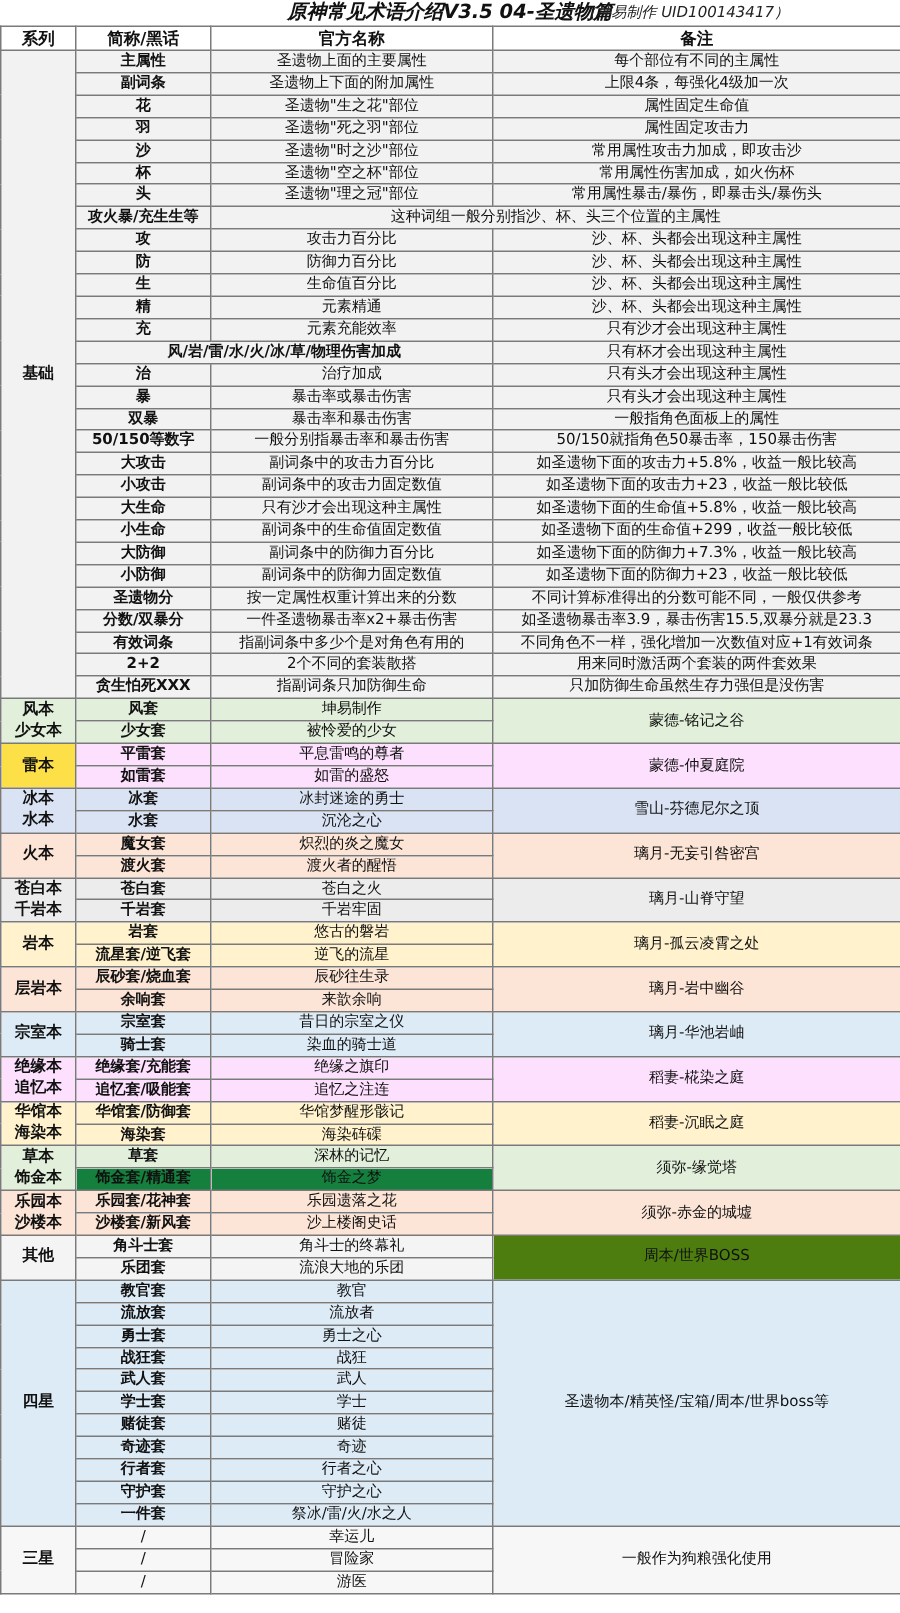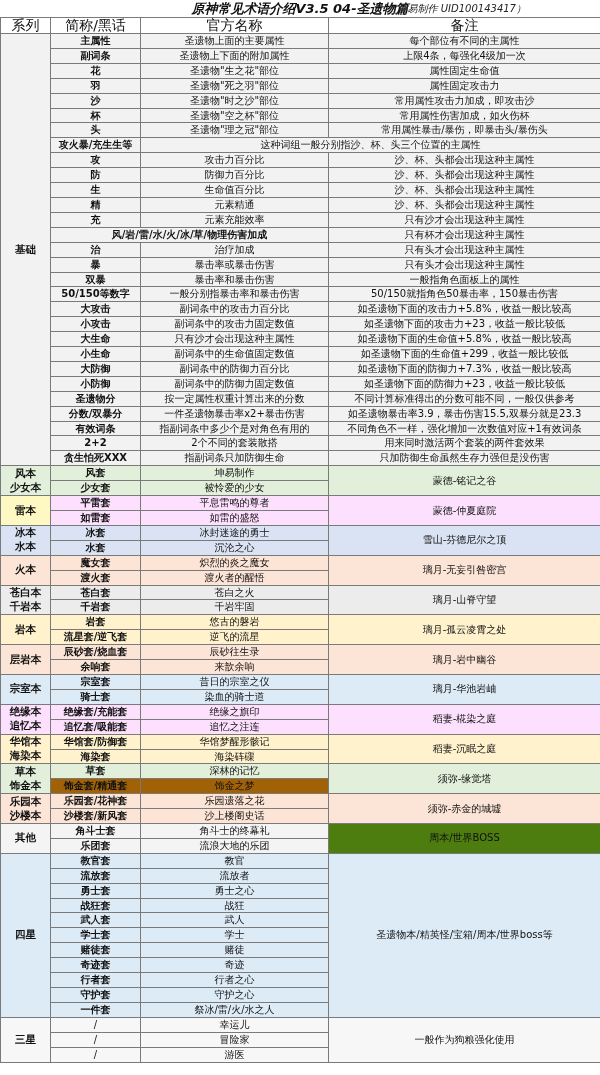--- a/index.html
+++ b/index.html
@@ -3,21 +3,21 @@
 <meta charset="utf-8">
 <style>
   html, body { margin: 0; padding: 0; background: #ffffff; }
   body { width: 600px; height: 1075px; overflow: hidden; font-family: "DejaVu Sans", "Liberation Sans", sans-serif; color: #111; position: relative; }
   .title-bar { position: absolute; left: 0; top: 0; width: 532px; height: 17px; font-style: italic; }
   .title { position: absolute; left: 0; width: 600px; top: 0; text-align: center; font-size: 13px; font-weight: bold; line-height: 17px; }
   .credit { position: absolute; right: 6px; top: 1px; font-size: 10px; color: #222; line-height: 16px; }
   table { position: absolute; left: 0; top: 17px; width: 600px; border-collapse: collapse; table-layout: fixed; }
   col.c1 { width: 50px; } col.c2 { width: 90px; } col.c3 { width: 188px; } col.c4 { width: 272px; }
   th, td { border: 1px solid #7a7a7a; padding: 0 2px; text-align: center; font-size: 10px; line-height: 13.9px; height: 13.9px; white-space: nowrap; overflow: hidden; }
-  th { font-size: 14px; font-weight: normal; background: #ffffff; height: 15px; }
+  th { font-size: 11px; font-weight: bold; background: #ffffff; height: 15px; }
   td.k { font-weight: bold; }
   td.s { font-weight: bold; font-size: 10.5px; }
   .bg-basic { background: #f2f2f2; }
 </style>
 </head>
 <body>
 
 <div class="title-bar">
   <div class="title">原神常见术语介绍V3.5   04-圣遗物篇</div>
   <div class="credit">（坤易制作 UID100143417）</div>
@@ -190,21 +190,21 @@
         </td>
         <td class="k">风套</td>
         <td>坤易制作</td>
         <td rowspan="2" style="background: rgb(226, 239, 218);">蒙德-铭记之谷</td>
       </tr>
       <tr style="background: rgb(226, 239, 218);">
         <td class="k">少女套</td>
         <td>被怜爱的少女</td>
       </tr>
       <tr style="background: rgb(253, 224, 253);">
-        <td rowspan="2" class="s" style="background: #fef9c3;"><span>雷本</span></td>
+        <td rowspan="2" class="s" style="background: #fde047;"><span>雷本</span></td>
         <td class="k">平雷套</td>
         <td>平息雷鸣的尊者</td>
         <td rowspan="2" style="background: rgb(253, 224, 253);">蒙德-仲夏庭院</td>
       </tr>
       <tr style="background: rgb(253, 224, 253);">
         <td class="k">如雷套</td>
         <td>如雷的盛怒</td>
       </tr>
       <tr style="background: rgb(218, 227, 243);">
         <td rowspan="2" class="s" style="background: rgb(218, 227, 243);">
@@ -300,21 +300,21 @@
       </tr>
       <tr style="background: rgb(226, 239, 218);">
         <td rowspan="2" class="s" style="background: rgb(226, 239, 218);">
           <div>草本</div>
           <div>饰金本</div>
         </td>
         <td class="k">草套</td>
         <td>深林的记忆</td>
         <td rowspan="2" style="background: rgb(226, 239, 218);">须弥-缘觉塔</td>
       </tr>
-      <tr style="background: #a16207; margin-left: 33px;">
+      <tr style="background: #15803d; margin-left: 33px;">
         <td class="k">饰金套/精通套</td>
         <td>饰金之梦</td>
       </tr>
       <tr style="background: rgb(252, 228, 214);">
         <td rowspan="2" class="s" style="background: rgb(252, 228, 214);">
           <div>乐园本</div>
           <div>沙楼本</div>
         </td>
         <td class="k">乐园套/花神套</td>
         <td>乐园遗落之花</td>

